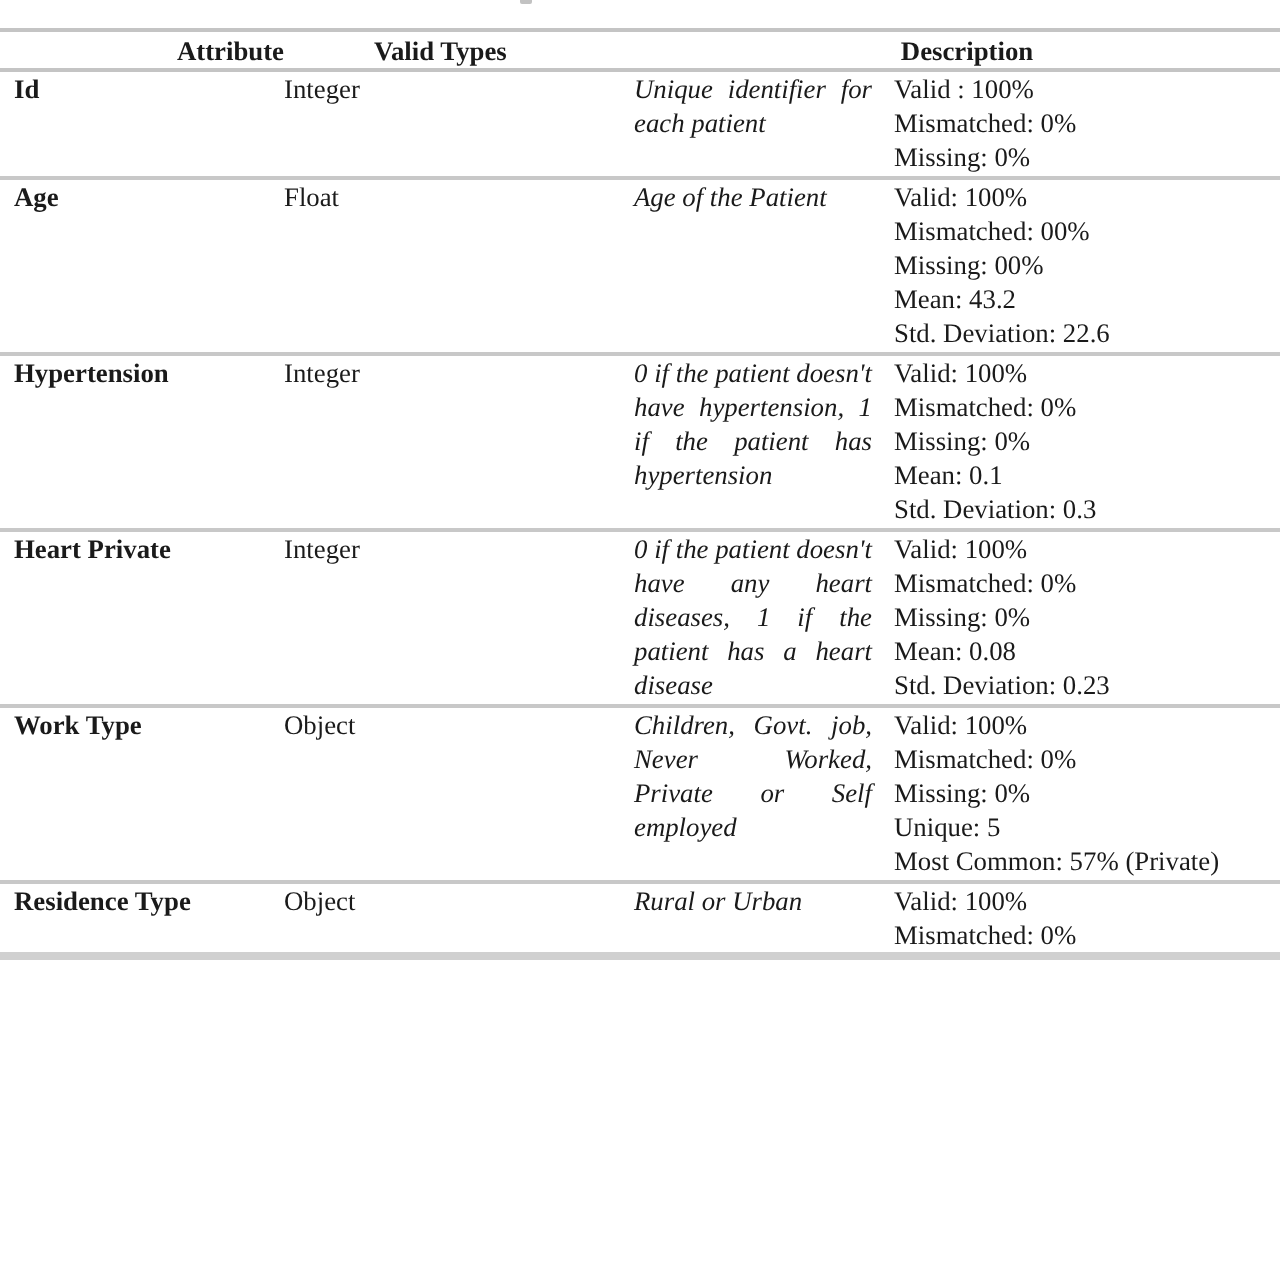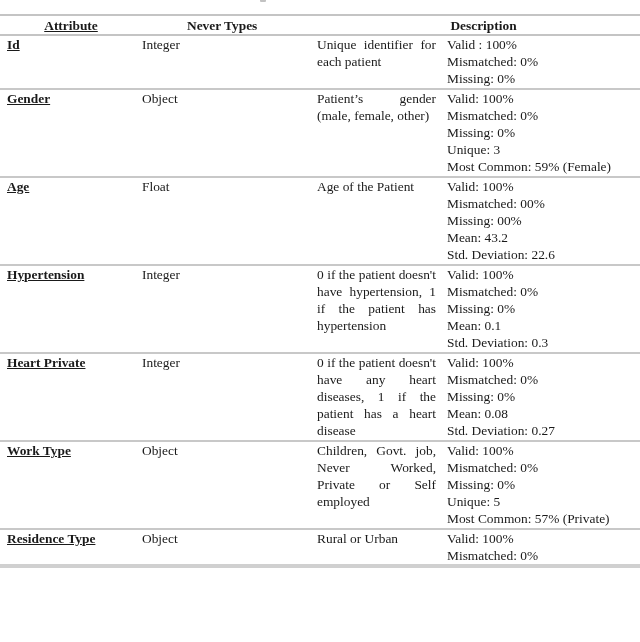--- a/index.html
+++ b/index.html
@@ -6,66 +6,54 @@
     body { width:640px; height:642px; overflow:hidden; position:relative;
       font-family:"Liberation Serif", "DejaVu Serif", serif; color:#1a1a1a; font-size:13.4px; }
     .caption-fragment { position:absolute; left:260px; top:-6px; width:6px; height:8px;
       background:#9a9a9a; border-radius:1px; opacity:0.6; }
     table { position:absolute; left:0; top:14px; width:640px; border-collapse:collapse; table-layout:fixed; }
     thead tr { border-top:2px solid #c4c4c4; border-bottom:2px solid #c4c4c4; }
     tbody tr { border-bottom:2px solid #c8c8c8; }
     tbody tr:last-child { border-bottom:4px solid #d0d0d0; }
     th { font-weight:bold; text-align:center; padding:1px 0 0 0; height:17px; line-height:17px; }
     td { vertical-align:top; padding:0; line-height:17.2px; }
-    td.attr { font-weight:bold; padding-left:7px;text-decoration:underline; }
+    td.attr { font-weight:bold; padding-left:7px; }
     td.type { padding-left:0; }
-    td.desc { text-align:justify; padding-right:8px; }
+    td.desc { text-align:justify; padding-right:8px;font-style:italic; }
     td.stats { padding-left:3px; white-space:nowrap; }
     .line { display:block; }
   </style>
 </head>
 <body>
 
 <div class="caption-fragment"></div>
 
 <table>
   <colgroup>
     <col style="width:142px">
     <col style="width:175px">
     <col style="width:127px">
     <col style="width:196px">
   </colgroup>
   <thead>
     <tr>
-      <th style="text-align:center;text-decoration:underline;">Attribute</th>
-      <th style="text-align:left; padding-left:45px;">Never Types</th>
+      <th style="text-align:right;">Attribute</th>
+      <th style="text-align:left; padding-left:45px;">Valid Types</th>
       <th colspan="2" style="padding-left:10px;">Description</th>
     </tr>
   </thead>
   <tbody id="tbody">
       <tr>
     <td class="attr">Id</td>
     <td class="type">Integer</td>
     <td class="desc">Unique identifier for each patient</td>
     <td class="stats">
           <span class="line">Valid : 100%</span>
           <span class="line">Mismatched: 0%</span>
           <span class="line">Missing: 0%</span>
-        </td>
-  </tr>
-      <tr>
-    <td class="attr">Gender</td>
-    <td class="type">Object</td>
-    <td class="desc">Patient’s gender (male, female, other)</td>
-    <td class="stats">
-          <span class="line">Valid: 100%</span>
-          <span class="line">Mismatched: 0%</span>
-          <span class="line">Missing: 0%</span>
-          <span class="line">Unique: 3</span>
-          <span class="line">Most Common: 59% (Female)</span>
         </td>
   </tr>
       <tr>
     <td class="attr">Age</td>
     <td class="type">Float</td>
     <td class="desc">Age of the Patient</td>
     <td class="stats">
           <span class="line">Valid: 100%</span>
           <span class="line">Mismatched: 00%</span>
           <span class="line">Missing: 00%</span>
@@ -87,21 +75,21 @@
   </tr>
       <tr>
     <td class="attr">Heart Private</td>
     <td class="type">Integer</td>
     <td class="desc">0 if the patient doesn't have any heart diseases, 1 if the patient has a heart disease</td>
     <td class="stats">
           <span class="line">Valid: 100%</span>
           <span class="line">Mismatched: 0%</span>
           <span class="line">Missing: 0%</span>
           <span class="line">Mean: 0.08</span>
-          <span class="line">Std. Deviation: 0.27</span>
+          <span class="line">Std. Deviation: 0.23</span>
         </td>
   </tr>
       <tr>
     <td class="attr">Work Type</td>
     <td class="type">Object</td>
     <td class="desc">Children, Govt. job, Never Worked, Private or Self employed</td>
     <td class="stats">
           <span class="line">Valid: 100%</span>
           <span class="line">Mismatched: 0%</span>
           <span class="line">Missing: 0%</span>

